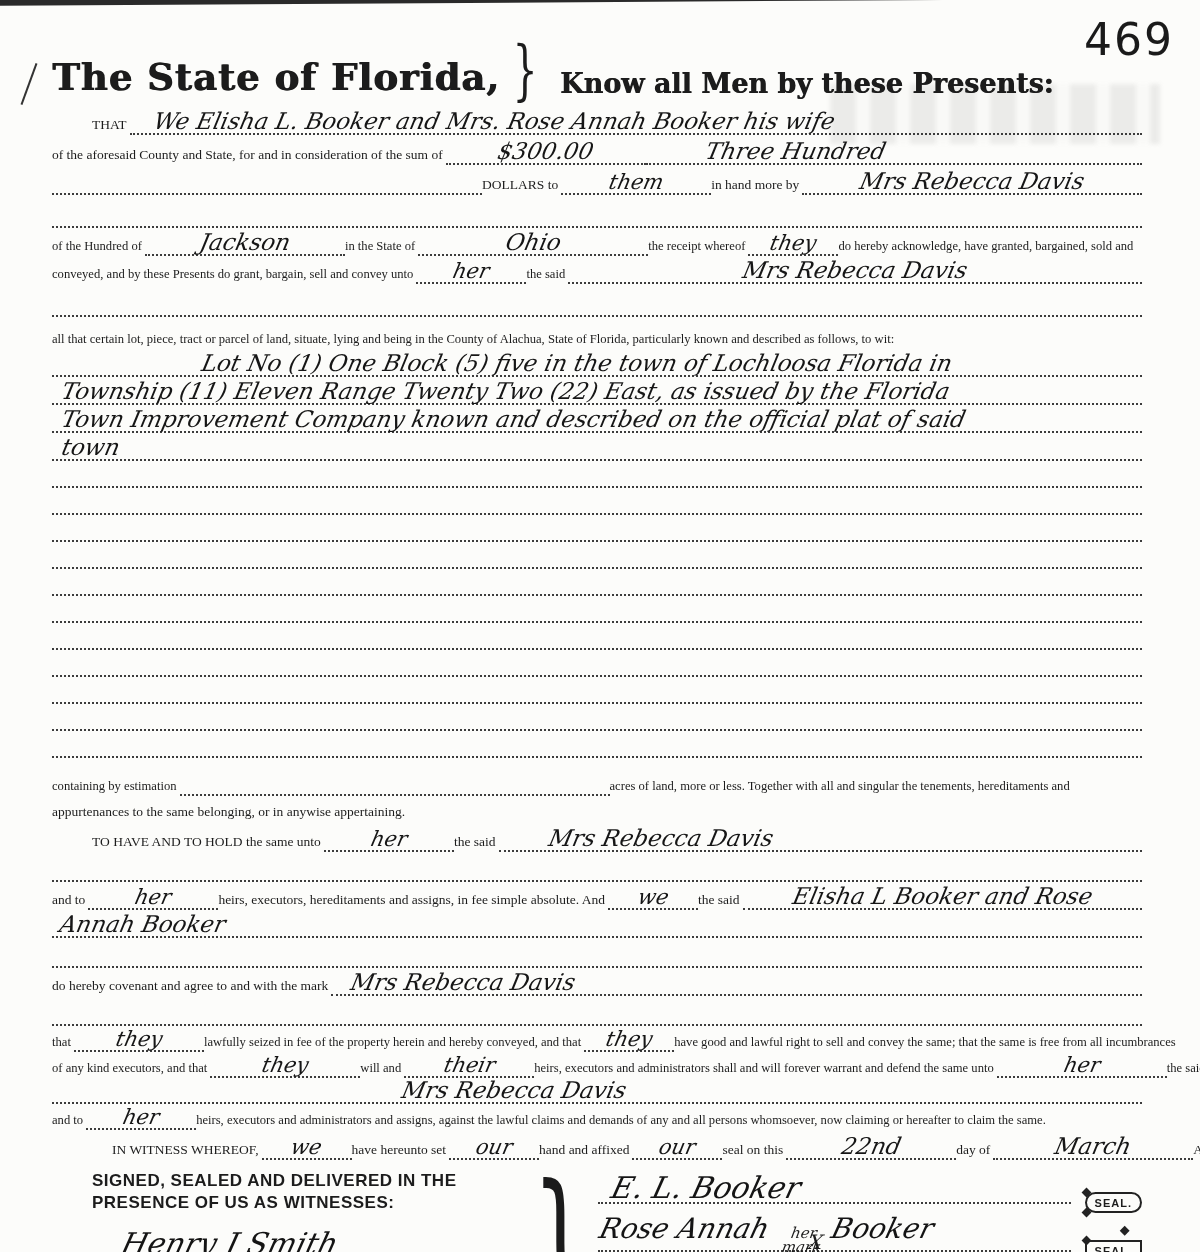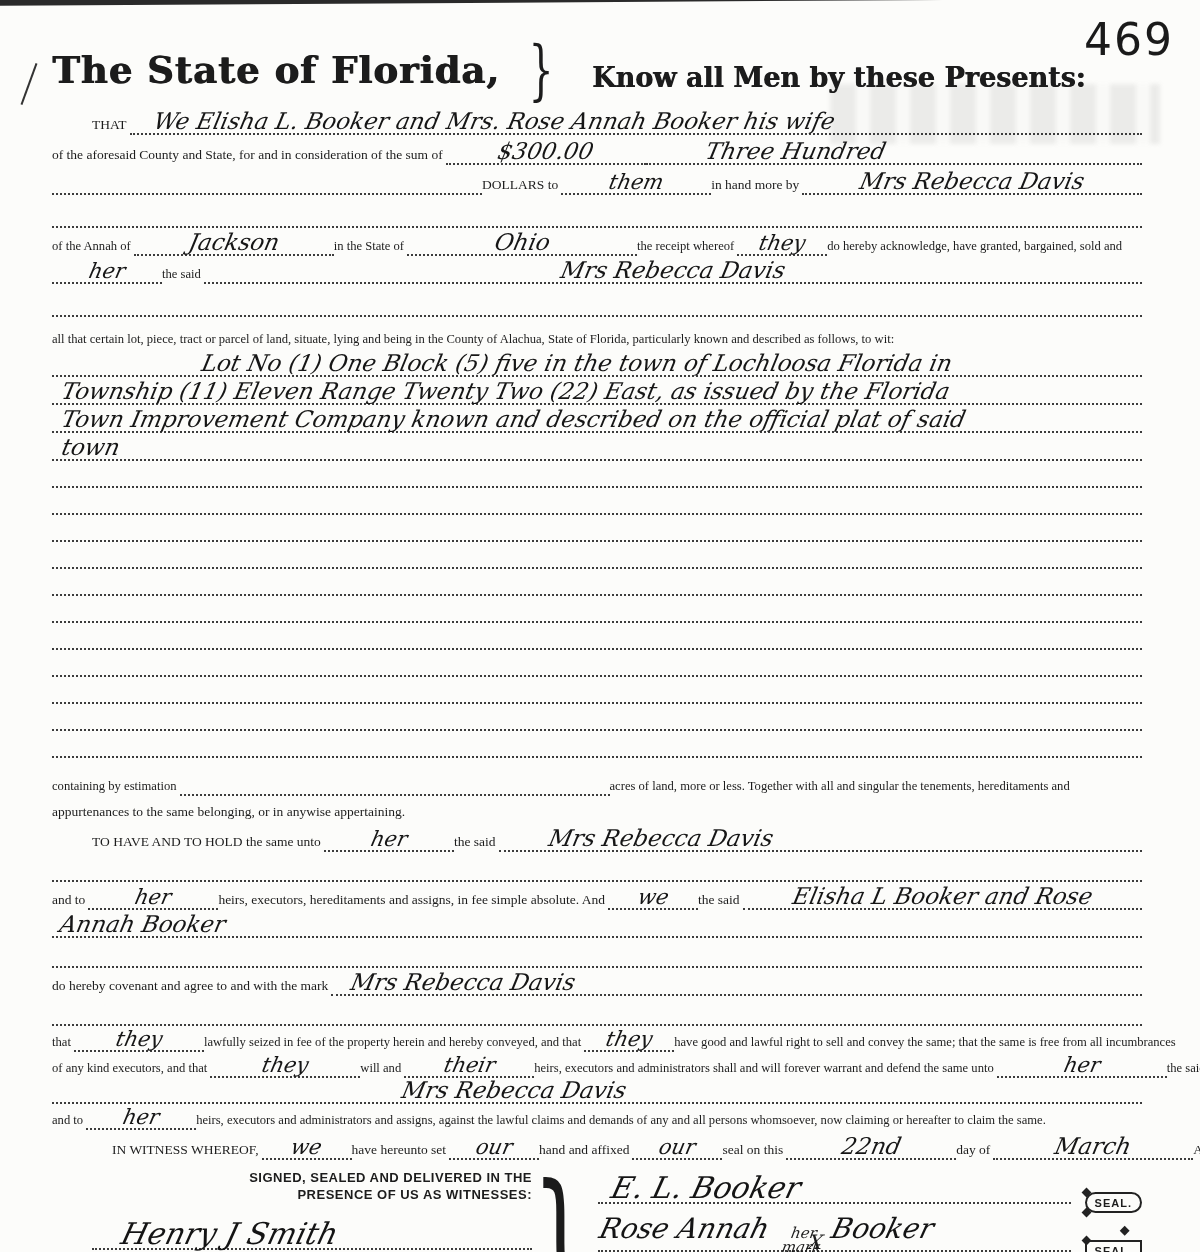--- a/index.html
+++ b/index.html
@@ -14,21 +14,21 @@
   }
   .topedge{position:absolute;top:-4px;left:-10px;width:1250px;height:6px;background:#2a2a2a;transform:rotate(-0.35deg);}
   .corner-slash{position:absolute;top:62px;left:28px;width:2px;height:44px;background:#333;transform:rotate(20deg);}
   .pageno{position:absolute;top:14px;right:26px;font-family:"DejaVu Sans",sans-serif;font-size:44px;letter-spacing:2px;color:#1a1a1a;}
   .ghost{position:absolute;top:84px;left:830px;width:330px;height:60px;
     background:repeating-linear-gradient(90deg, rgba(120,120,120,.12) 0 26px, rgba(120,120,120,.02) 26px 40px);
     filter:blur(2px);}
   .content{position:relative;padding:10px 58px 0 52px;}
 
   
-  .titleblock{display:flex;align-items:center;margin-top:30px;gap:16px;}
+  .titleblock{display:flex;align-items:flex-end;margin-top:30px;}
   .state-wrap{display:flex;flex-direction:column;}
   .state{font-family:"DejaVu Serif",serif;font-weight:bold;font-size:37px;letter-spacing:1px;
     text-shadow:1px 0 0 #1c1c1c; white-space:nowrap;}
   .countyline{font-family:"Liberation Sans",sans-serif;font-weight:bold;font-size:17px;letter-spacing:2px;text-align:center;margin-top:2px;}
   .brace-top{font-family:"DejaVu Serif",serif;font-size:66px;line-height:.9;font-weight:normal;margin:0 14px 0 4px;transform:scaleX(.6);}
   .presents{font-family:"DejaVu Serif",serif;font-weight:bold;font-size:27px;margin-top:16px;
     text-shadow:.7px 0 0 #1c1c1c;white-space:nowrap;}
 
   
   .row{display:flex;align-items:flex-end;}
@@ -42,21 +42,21 @@
   .rule{border-bottom:2px dotted #3c3c3c;}
 
   
   .w90{flex:0 0 90px;} .w110{flex:0 0 110px;} .w130{flex:0 0 130px;}
   .w150{flex:0 0 150px;} .w170{flex:0 0 170px;} .w200{flex:0 0 200px;}
   .w230{flex:0 0 230px;} .w430{flex:0 0 430px;}
 
   
   .sigarea{display:flex;margin-top:10px;}
   .witcol{width:440px;margin-left:40px;}
-  .withead{font-family:"Liberation Sans",sans-serif;font-weight:bold;font-size:13px;letter-spacing:.5px;text-align:right;line-height:1.25;}
+  .withead{font-family:"Liberation Sans",sans-serif;font-weight:bold;font-size:17px;letter-spacing:.5px;text-align:left;line-height:1.25;}
   .sigrow{height:47px;display:flex;align-items:flex-end;}
   .sigline{flex:1;border-bottom:2px dotted #3c3c3c;text-align:left;position:relative;}
   .sig{font-family:"DejaVu Serif",serif;font-style:italic;font-size:30px;line-height:.8;display:inline-block;
     transform:skewX(-14deg);white-space:nowrap;margin-bottom:-6px;color:#141414;}
   .bigbrace{font-family:"DejaVu Serif",serif;font-size:215px;line-height:185px;transform:scaleX(.42);
     transform-origin:left center;width:60px;overflow:visible;margin-top:4px;color:#1b1b1b;}
   .sealcol{flex:1;margin-left:6px;margin-top:-14px;}
   .sealrow{height:48px;display:flex;align-items:flex-end;}
   .seal{flex:0 0 auto;position:relative;margin:0 0 -9px 14px;border:2px solid #222;
     font-family:"Liberation Sans",sans-serif;font-weight:bold;font-size:11px;letter-spacing:1px;
@@ -109,30 +109,31 @@
       <span class="fill w430"></span>
       <span class="p">DOLLARS to</span>
       <span class="fill w150"><span class="hw">them</span></span>
       <span class="p">in hand more by</span>
       <span class="fill"><span class="hw big">Mrs Rebecca Davis</span></span>
     </div>
 
     <div class="rule r25 mt6"></div>
 
     <div class="row h28">
-      <span class="p sm">of the Annah of</span>
+      <span class="p sm">of the Hundred of</span>
       <span class="fill w200"><span class="hw big">Jackson</span></span>
       <span class="p sm">in the State of</span>
       <span class="fill w230"><span class="hw big">Ohio</span></span>
       <span class="p sm">the receipt whereof</span>
       <span class="fill w90"><span class="hw">they</span></span>
       <span class="p sm">do hereby acknowledge, have granted, bargained, sold and</span>
     </div>
 
     <div class="row h28">
+      <span class="p sm">conveyed, and by these Presents do grant, bargain, sell and convey unto</span>
       <span class="fill w110"><span class="hw">her</span></span>
       <span class="p sm">the said</span>
       <span class="fill"><span class="hw big">Mrs Rebecca Davis</span></span>
     </div>
 
     <div class="rule r25 mt6"></div>
 
     <div class="row h26 mt6">
       <span class="p sm">all that certain lot, piece, tract or parcel of  land, situate, lying and being in  the County of Alachua, State of Florida, particularly known  and described as follows, to wit:</span>
     </div>

